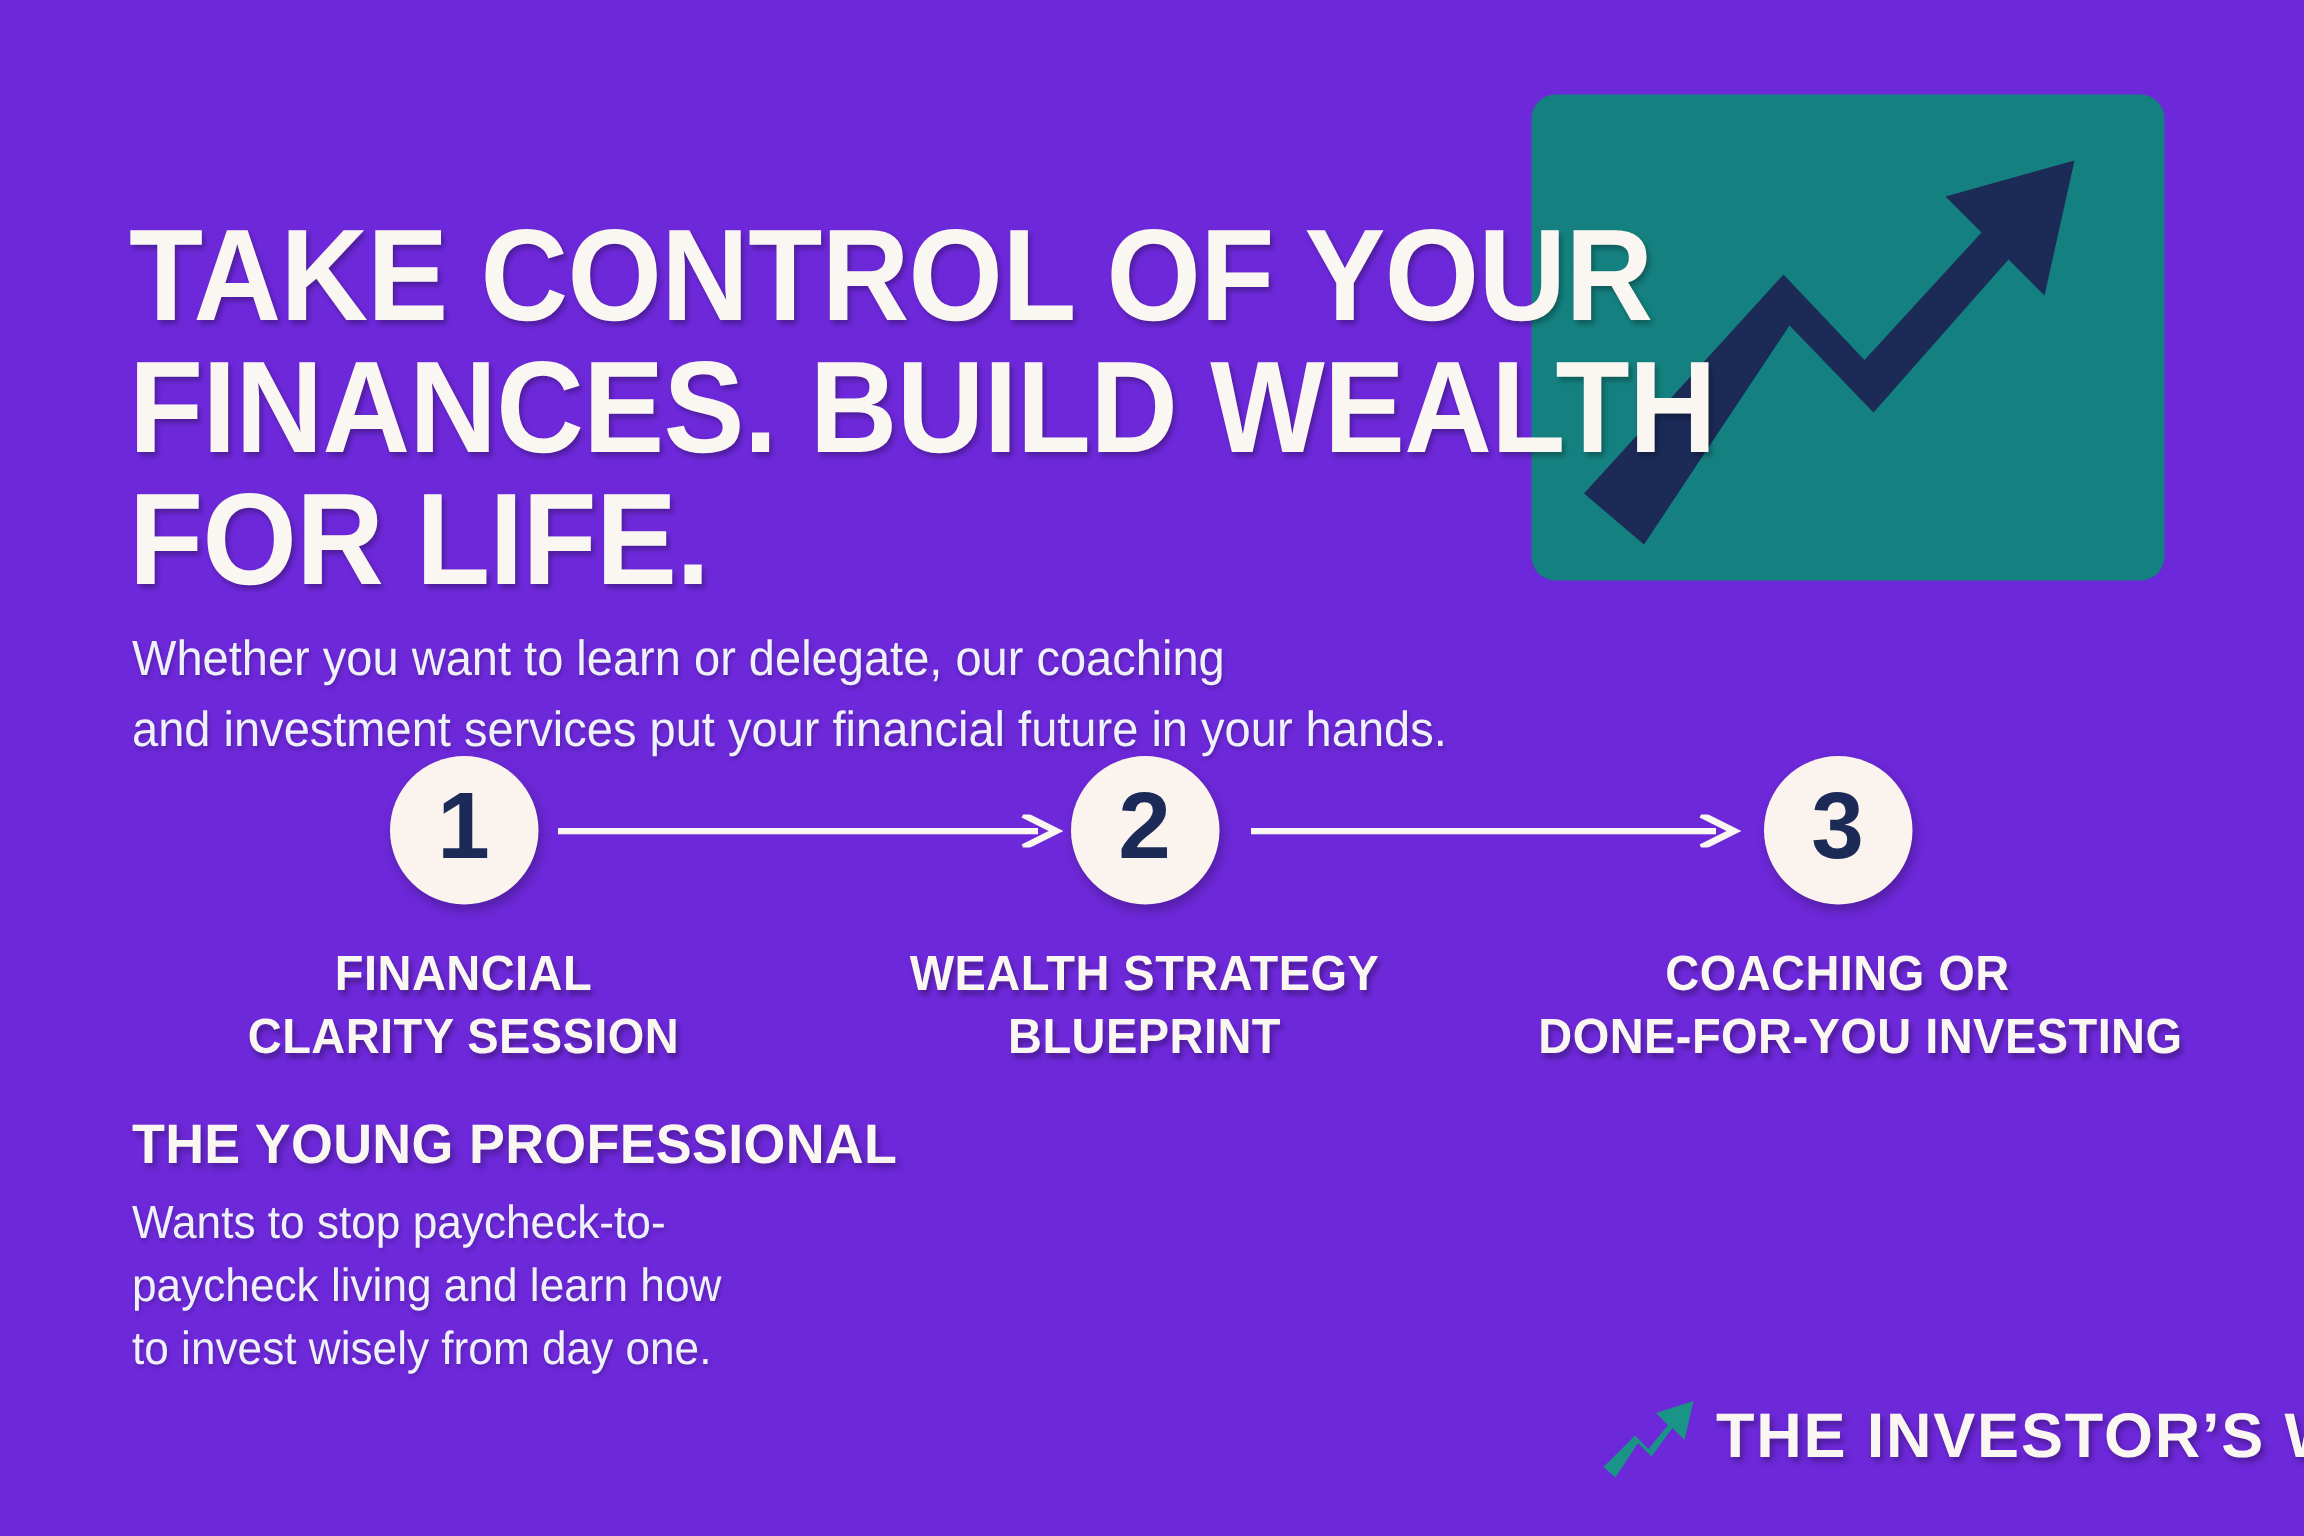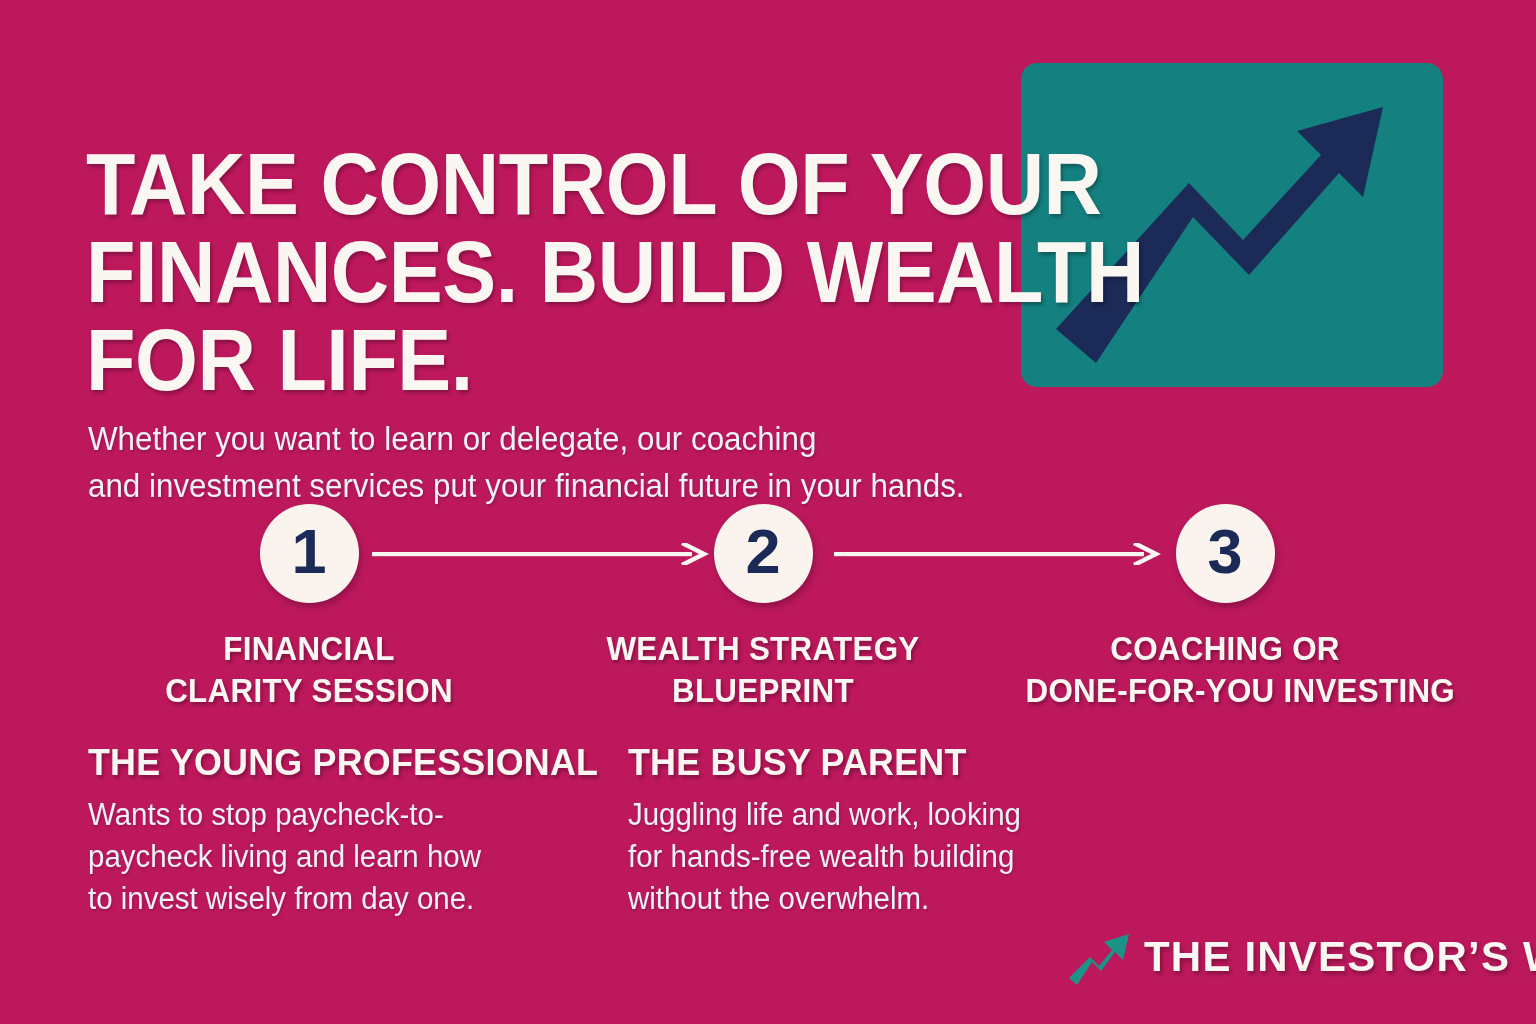--- a/index.html
+++ b/index.html
@@ -11,21 +11,21 @@
     width: 1536px;
     height: 1024px;
     background: #1b2a57;
     font-family: "Liberation Sans", sans-serif;
     overflow: hidden;
   }
   #canvas {
     position: relative;
     width: 1536px;
     height: 1024px;
-    background: #be185d;
+    background: #6d28d9;
     overflow: hidden;
   }
 
   
   #hero-panel {
     position: absolute;
     left: 1021px;
     top: 63px;
     width: 422px;
     height: 324px;
@@ -274,28 +274,20 @@
 
     <div class="persona persona-1">
       <div class="persona-title">THE YOUNG PROFESSIONAL</div>
       <div class="persona-body">
         <span class="body-line">Wants to stop paycheck-to-</span>
         <span class="body-line">paycheck living and learn how</span>
         <span class="body-line">to invest wisely from day one.</span>
       </div>
     </div>
 
-    <div class="persona persona-2">
-      <div class="persona-title">THE BUSY PARENT</div>
-      <div class="persona-body">
-        <span class="body-line">Juggling life and work, looking</span>
-        <span class="body-line">for hands-free wealth building</span>
-        <span class="body-line">without the overwhelm.</span>
-      </div>
-    </div>
 
   </div>
 
   <div id="brand">
     <span id="brand-mark">
       <svg viewBox="0 0 66 58" xmlns="http://www.w3.org/2000/svg" aria-hidden="true">
         <path d="M3 50 L24 29 L33 38 L46 22 L38 14 L63 6 L57 32 L49 24 L35 43 L26 34 L11 57 Z" fill="#1b9488"></path>
       </svg>
     </span>
     <span id="brand-name">THE INVESTOR’S WAY</span>

